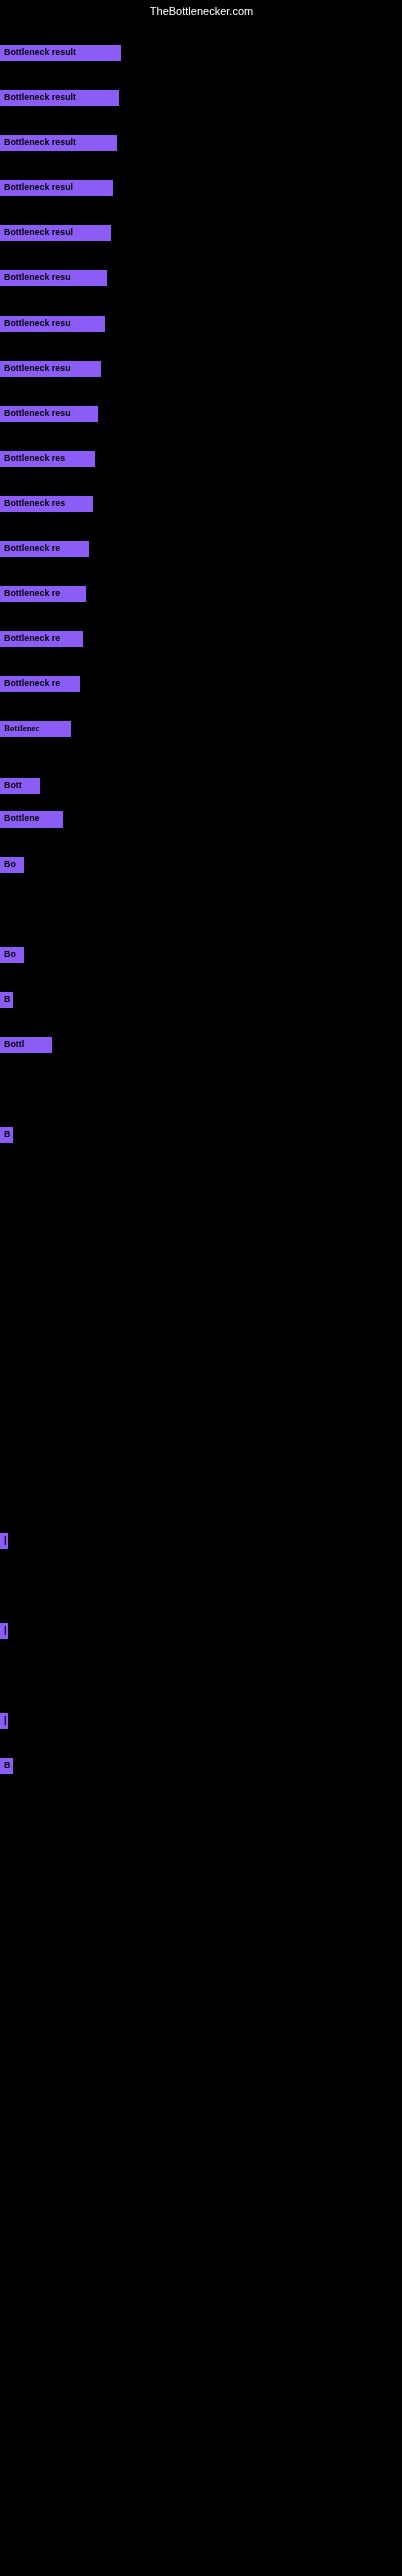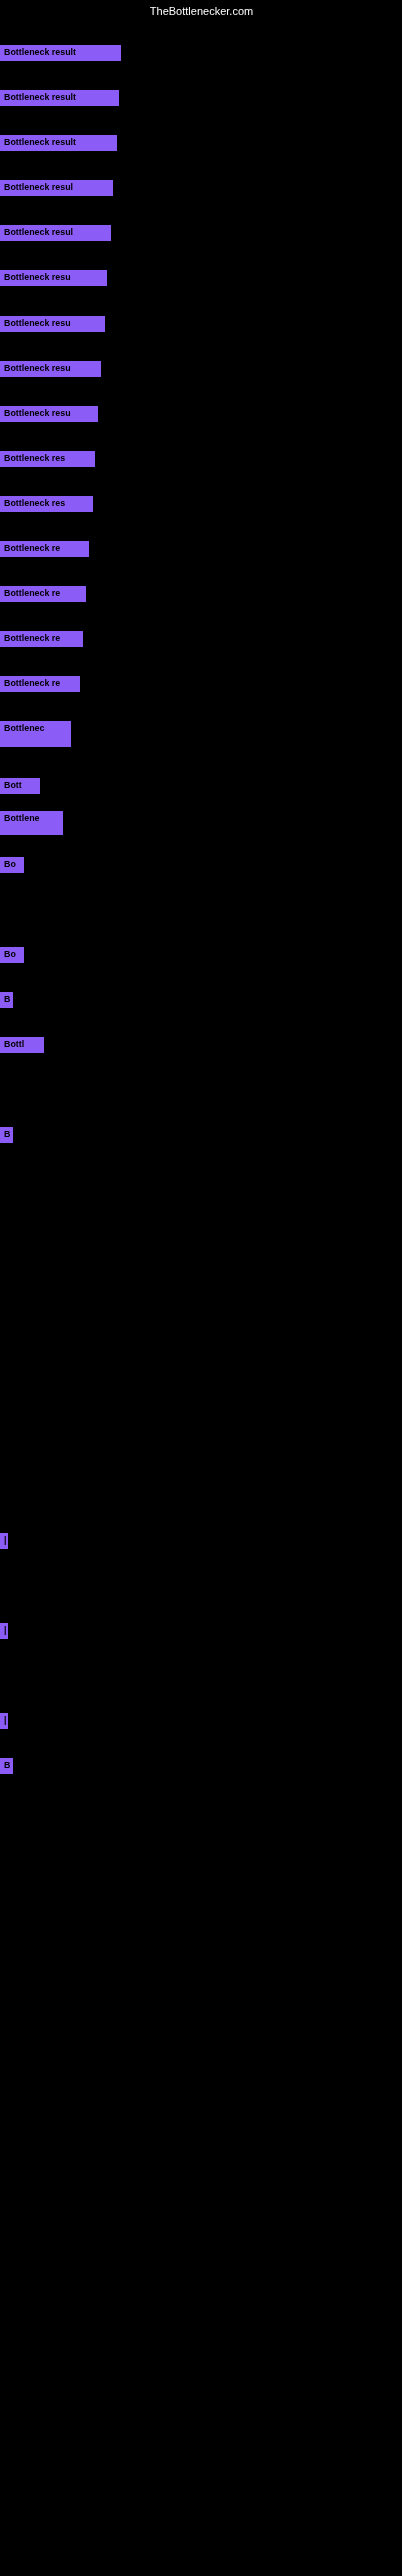--- a/index.html
+++ b/index.html
@@ -50,26 +50,26 @@
     <div class="bottleneck-badge" style="top: 270px; left: 0px; width: 107px; height: 16px;">Bottleneck resu</div>
     <div class="bottleneck-badge" style="top: 316px; left: 0px; width: 105px; height: 16px;">Bottleneck resu</div>
     <div class="bottleneck-badge" style="top: 361px; left: 0px; width: 101px; height: 16px;">Bottleneck resu</div>
     <div class="bottleneck-badge" style="top: 406px; left: 0px; width: 98px; height: 16px;">Bottleneck resu</div>
     <div class="bottleneck-badge" style="top: 451px; left: 0px; width: 95px; height: 16px;">Bottleneck res</div>
     <div class="bottleneck-badge" style="top: 496px; left: 0px; width: 93px; height: 16px;">Bottleneck res</div>
     <div class="bottleneck-badge" style="top: 541px; left: 0px; width: 89px; height: 16px;">Bottleneck re</div>
     <div class="bottleneck-badge" style="top: 586px; left: 0px; width: 86px; height: 16px;">Bottleneck re</div>
     <div class="bottleneck-badge" style="top: 631px; left: 0px; width: 83px; height: 16px;">Bottleneck re</div>
     <div class="bottleneck-badge" style="top: 676px; left: 0px; width: 80px; height: 16px;">Bottleneck re</div>
-    <div class="bottleneck-badge" style="top: 721px; left: 0px; width: 71px; height: 26px;">Bottlenec</div>
+    <div class="bottleneck-badge" style="top: 721px; left: 0px; width: 71px; height: 16px; font-family: Liberation Serif, serif;">Bottlenec</div>
     <div class="bottleneck-badge" style="top: 766px; left: 0px; width: 40px; height: 16px; margin-top: 12px;">Bott</div>
-    <div class="bottleneck-badge" style="top: 811px; left: 0px; width: 63px; height: 24px;">Bottlene</div>
+    <div class="bottleneck-badge" style="top: 811px; left: 0px; width: 63px; height: 17px;">Bottlene</div>
     <div class="bottleneck-badge" style="top: 857px; left: 0px; width: 24px; height: 16px;">Bo</div>
     <div class="bottleneck-badge" style="top: 947px; left: 0px; width: 24px; height: 16px;">Bo</div>
     <div class="bottleneck-badge" style="top: 992px; left: 0px; width: 13px; height: 16px;">B</div>
-    <div class="bottleneck-badge" style="top: 1037px; left: 0px; width: 44px; height: 16px;">Bottl</div>
+    <div class="bottleneck-badge" style="top: 1037px; left: 0px; width: 52px; height: 16px;">Bottl</div>
     <div class="bottleneck-badge" style="top: 1127px; left: 0px; width: 13px; height: 16px;">B</div>
     <div class="bottleneck-badge" style="top: 1533px; left: 0px; width: 6.4px; height: 16px;">|</div>
     <div class="bottleneck-badge" style="top: 1623px; left: 0px; width: 6.4px; height: 16px;">|</div>
     <div class="bottleneck-badge" style="top: 1713px; left: 0px; width: 6.4px; height: 16px;">|</div>
     <div class="bottleneck-badge" style="top: 1758px; left: 0px; width: 13px; height: 16px;">B</div>
   </div>
 
 
 </body></html>

